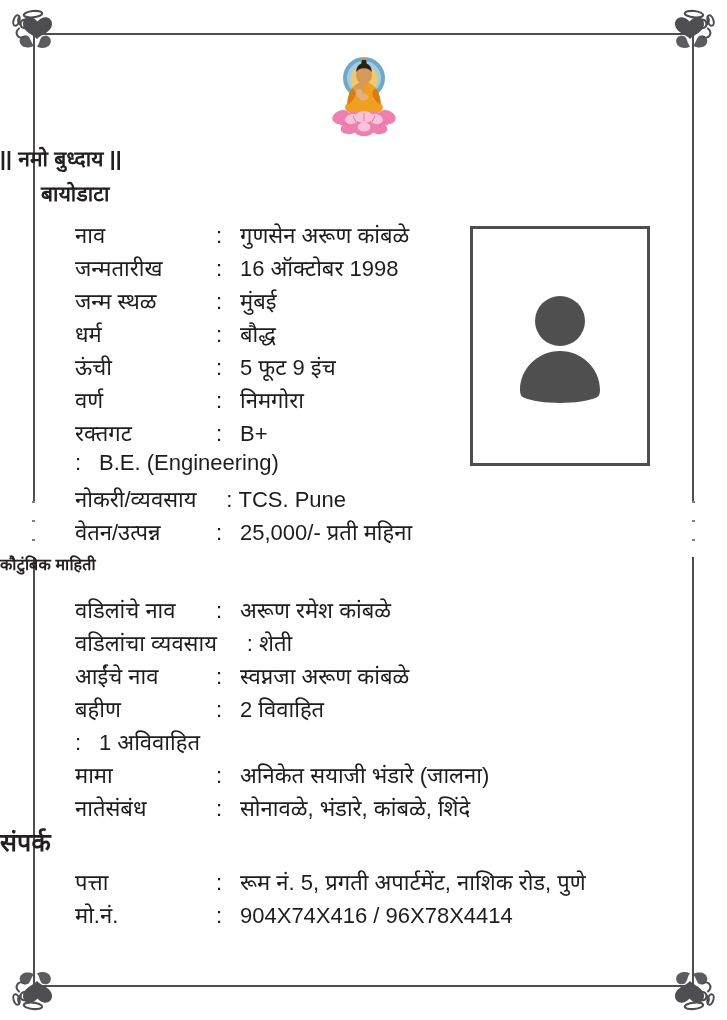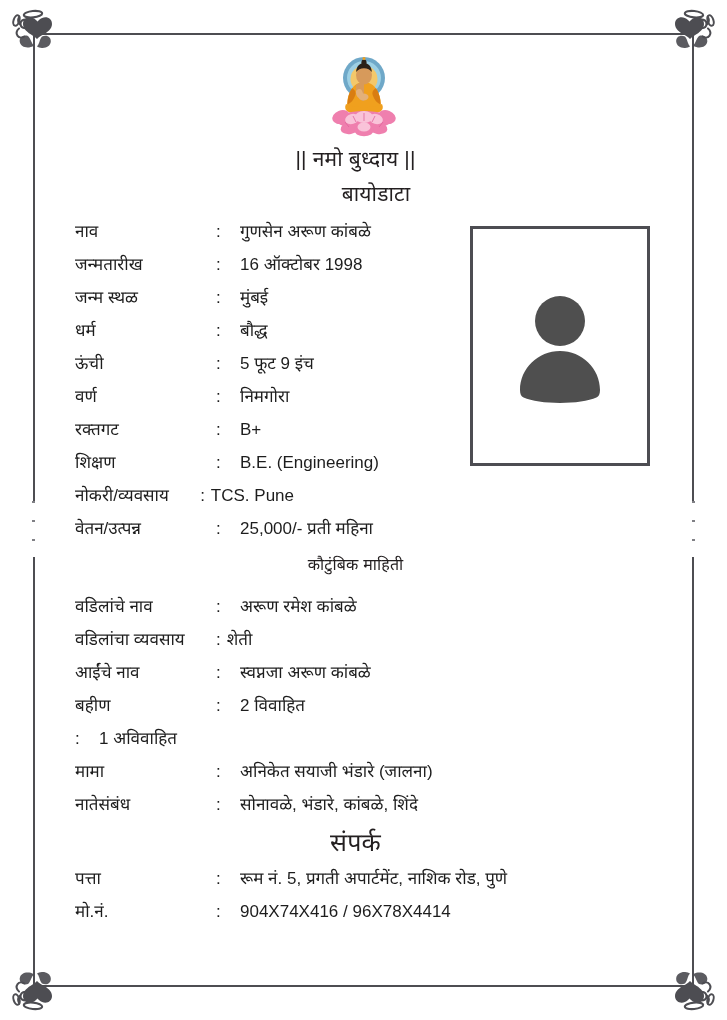--- a/index.html
+++ b/index.html
@@ -76,22 +76,22 @@
     top: 52px;
     display: flex;
     justify-content: center;
   }
 
   
   .heading {
     position: absolute;
     left: 0;
     right: 16px;
-    text-align: center;
-    font-weight: normal;
+    text-align: left;
+    font-weight: bold;
     color: #231f20;
     letter-spacing: .2px;
   }
   .h-namo   { top: 144px; font-size: 21px; }
   .h-bio    { top: 179px; font-size: 21px; margin-left: 41px; }
   .h-family { top: 553px; font-size: 16px; }
   .h-contact{ top: 824px; font-size: 25px; }
 
   .rows {
     position: absolute;
@@ -99,21 +99,21 @@
     width: 585px;
   }
   .rows-personal { top: 219px; }
   .rows-family   { top: 594px; }
   .rows-contact  { top: 866px; }
 
   .row {
     display: flex;
     align-items: baseline;
     height: 33px;
-    font-size: 17px;
+    font-size: 22px;
     color: #1d1d1d;
     white-space: nowrap;
   }
   .row .label {
     min-width: 135px;
     flex: 0 0 auto;
     padding-right: 6px;
   }
   .row .sep {
     flex: 0 0 auto;
@@ -306,21 +306,20 @@
         <span class="label">वर्ण</span>
         <span class="sep">:</span>
         <span class="value">निमगोरा</span>
       </div>
       <div class="row">
         <span class="label">रक्तगट</span>
         <span class="sep">:</span>
         <span class="value">B+</span>
       </div>
       <div class="row">
-        <span class="label">शिक्षण</span>
         <span class="sep">:</span>
         <span class="value">B.E. (Engineering)</span>
       </div>
       <div class="row wide">
         <span class="label">नोकरी/व्यवसाय</span>
         <span class="sep">:</span>
         <span class="value">TCS. Pune</span>
       </div>
       <div class="row">
         <span class="label">वेतन/उत्पन्न</span>

